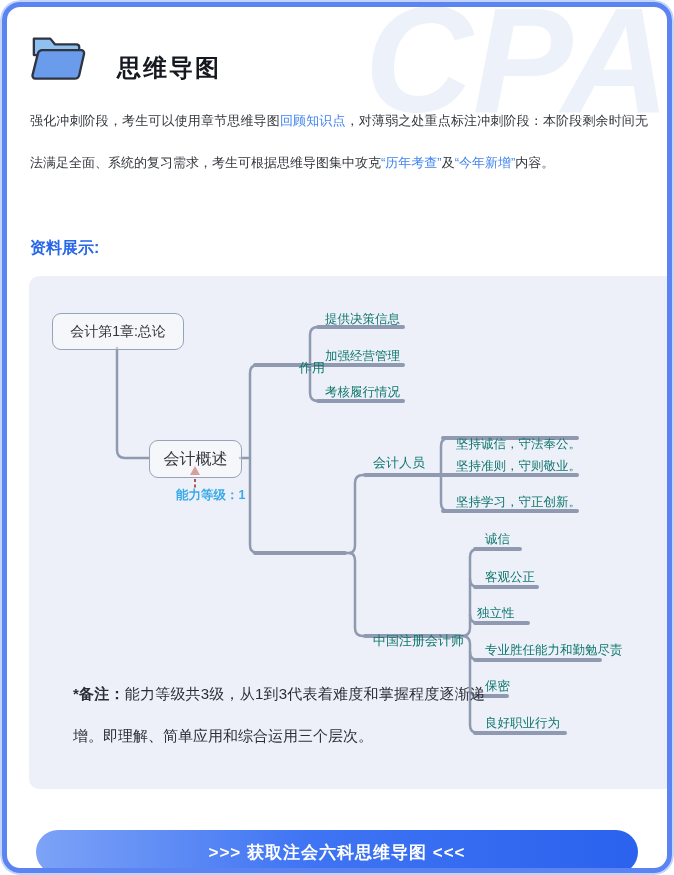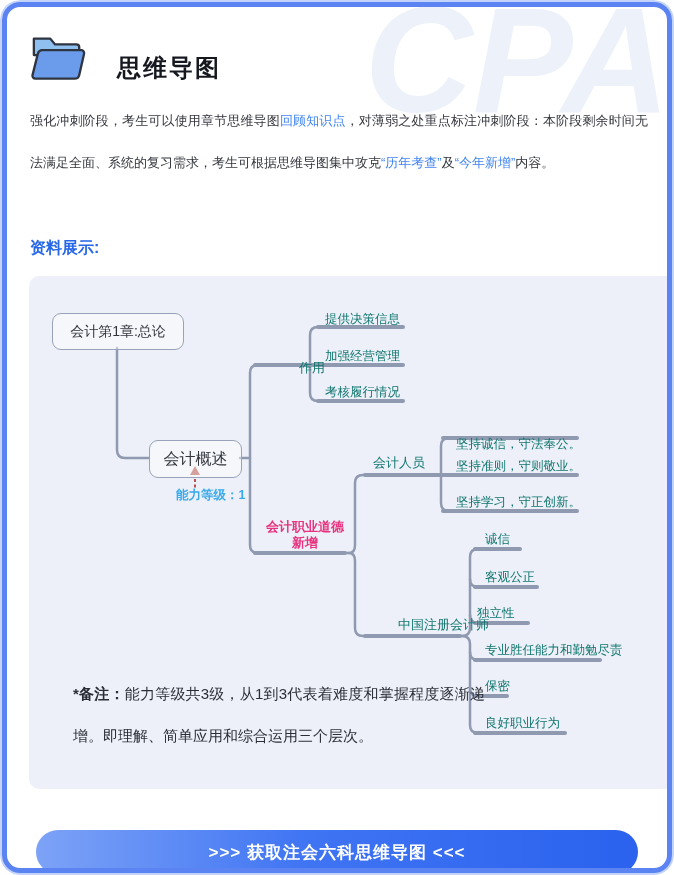--- a/index.html
+++ b/index.html
@@ -91,31 +91,27 @@
     <div class="mm-box mm-root">会计第1章:总论</div>
     <div class="mm-box mm-overview">会计概述</div>
 
     <div class="ability"><span>能力等级：</span><span>1</span></div>
 
     <div class="node node-label" style="left:238px;top:83px;margin-left:32px;">作用</div>
     <div class="node" style="left:296px;top:35px;">提供决策信息</div>
     <div class="node" style="left:296px;top:72px;">加强经营管理</div>
     <div class="node" style="left:296px;top:108px;">考核履行情况</div>
 
-    <div class="pink-label">
-      <div>会计职业道德</div>
-      <div>新增</div>
-    </div>
 
     <div class="node node-label" style="left:344px;top:178px;">会计人员</div>
     <div class="node" style="left:427px;top:145px;margin-top:15px;">坚持诚信，守法奉公。</div>
     <div class="node" style="left:427px;top:182px;">坚持准则，守则敬业。</div>
     <div class="node" style="left:427px;top:218px;">坚持学习，守正创新。</div>
 
-    <div class="node node-label" style="left:344px;top:340px;margin-left:25px;">中国注册会计师</div>
+    <div class="node node-label" style="left:344px;top:356px;">中国注册会计师</div>
     <div class="node" style="left:456px;top:255px;">诚信</div>
     <div class="node" style="left:456px;top:293px;">客观公正</div>
     <div class="node" style="left:448px;top:329px;">独立性</div>
     <div class="node" style="left:456px;top:366px;">专业胜任能力和勤勉尽责</div>
     <div class="node" style="left:456px;top:402px;">保密</div>
     <div class="node" style="left:456px;top:439px;">良好职业行为</div>
 
     <div class="note"><b>*备注：</b><span>能力等级共3级，从1到3代表着难度和掌握程度逐渐递增。即理解、简单应用和综合运用三个层次。</span></div>
   </div>
 

